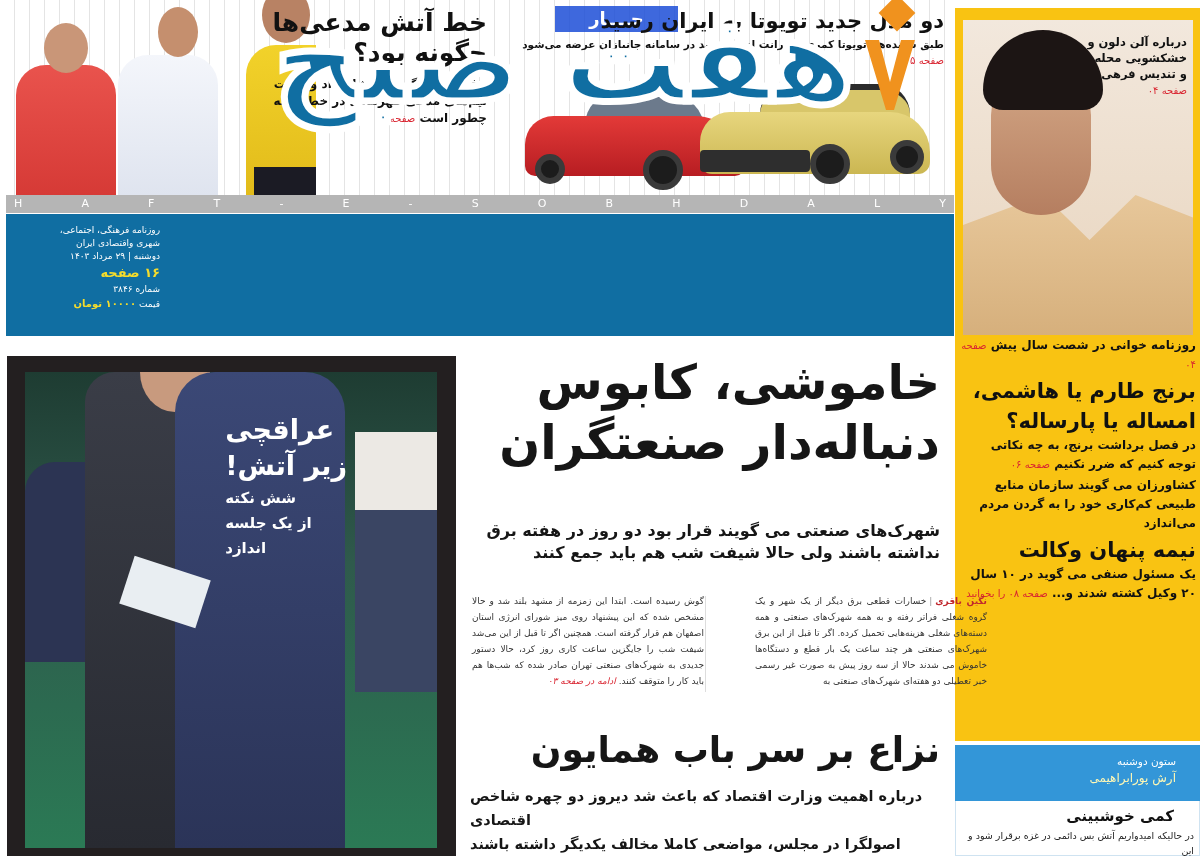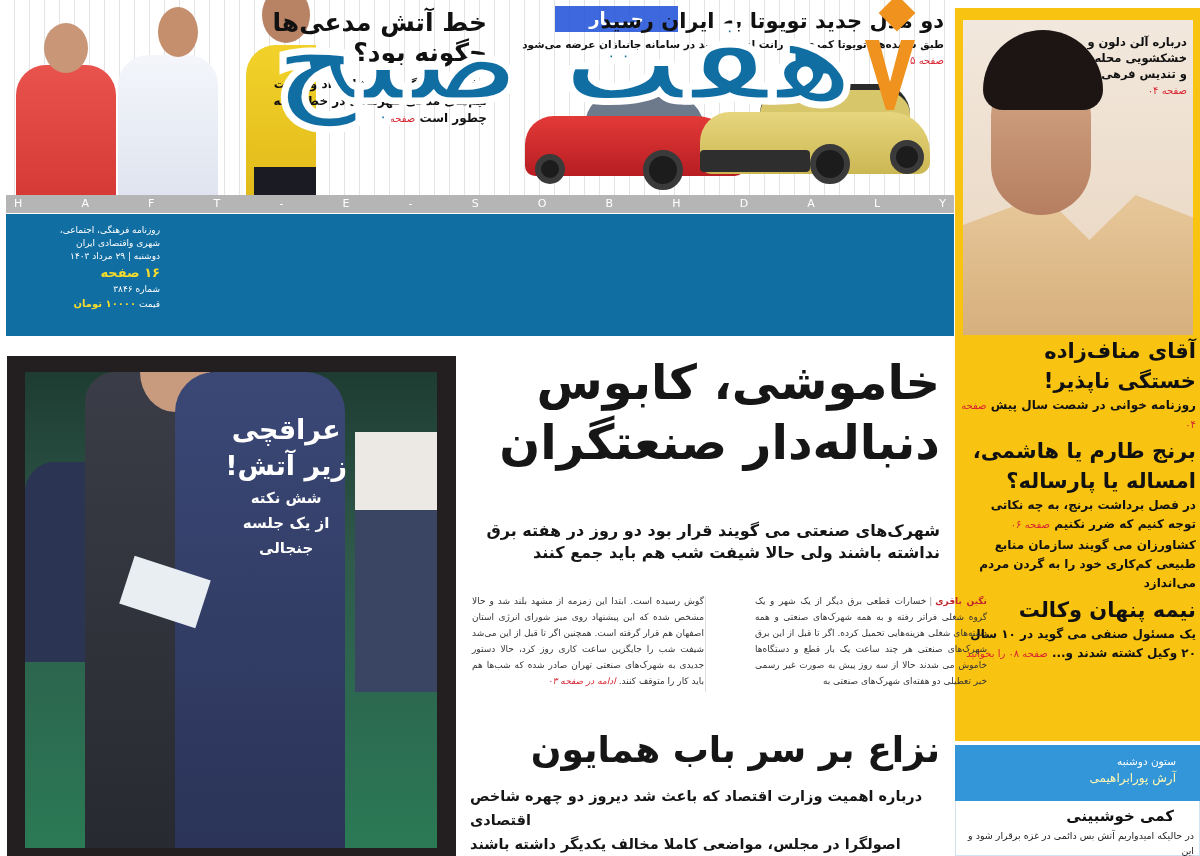--- a/index.html
+++ b/index.html
@@ -88,21 +88,21 @@
 
   
   .araghchi-frame { left: 7px; top: 356px; width: 449px; height: 500px; background: #231f20; }
   .araghchi-photo { left: 25px; top: 372px; width: 412px; height: 476px; overflow: hidden; background: linear-gradient(180deg, #1e3c32 0%, #2f5a4c 40%, #2c6a50 70%, #2b7a55 100%); }
   .fig-left-suit { position:absolute; left: 60px; top: 0px; width: 110px; height: 476px; background: linear-gradient(#3a3d47,#282a31); border-radius: 30px 30px 0 0; }
   .fig-left-head { position:absolute; left: 115px; top: -40px; width: 70px; height: 80px; border-radius: 50%; background: #c89a7e; }
   .fig-right-suit { position:absolute; left: 150px; top: 0px; width: 170px; height: 476px; background: linear-gradient(#3b4876,#2b3458); border-radius: 40px 40px 0 0; }
   .fig-seated { position:absolute; left: 0px; top: 90px; width: 70px; height: 200px; background: #2c3453; border-radius: 30px 10px 0 0; }
   .fig-seated-right { position:absolute; left: 330px; top: 60px; width: 82px; height: 260px; background: linear-gradient(#ece9e4 0 30%, #3a4563 30%); }
   .fig-paper { position:absolute; left: 100px; top: 195px; width: 80px; height: 50px; background: #e9eef2; transform: rotate(18deg); }
-  .araghchi-text { position:absolute; right: 90px; top: 40px; text-align: center; color: #fff; }
+  .araghchi-text { position:absolute; right: 90px; top: 40px; text-align: left; color: #fff; }
   .ar-title { font-weight: bold; font-size: 27px; line-height: 36px; }
   .ar-sub { font-size: 15px; line-height: 21px; font-weight: bold; margin-top: 4px; }
 
   
   .lead-title { left: 470px; top: 352px; width: 470px; text-align: right; font-weight: bold; font-size: 48px; line-height: 60px; color: #161616; }
   .lead-sub { left: 470px; top: 520px; width: 470px; text-align: right; font-weight: bold; font-size: 16px; line-height: 22px; color: #161616; }
   .body-col { top: 593px; width: 232px; text-align: justify; text-align-last: right; font-size: 9px; line-height: 16px; color: #333; }
   .body-col.right { left: 710px; margin-left: 45px; }
   .body-col.left { left: 472px; }
   .byline { color: #c0272d; font-weight: bold; }
@@ -202,21 +202,20 @@
   <div class="delon-text">
     <div class="delon-body">
       <span>درباره آلن دلون و خشکشویی محله و تندیس فرهی</span>
       <span class="page-ref">صفحه ۰۴</span>
     </div>
   </div>
 </div>
 
 <div class="abs yellow-stories">
   <div class="ys-block">
-    <div class="ys-title">آقای مناف‌زاده خستگی ناپذیر!</div>
     <div class="ys-body">
       <span>روزنامه خوانی در شصت سال پیش</span>
       <span class="page-ref">صفحه ۰۴</span>
     </div>
   </div>
   <div class="ys-block">
     <div class="ys-title">برنج طارم یا هاشمی، امساله یا پارساله؟</div>
     <div class="ys-body">
       <span>در فصل برداشت برنج، به چه نکاتی توجه کنیم که ضرر نکنیم</span>
       <span class="page-ref">صفحه ۰۶</span>
@@ -248,21 +247,21 @@
   <div class="fig-seated-right"></div>
   <div class="fig-left-suit"></div>
   <div class="fig-left-head"></div>
   <div class="fig-right-suit"></div>
   <div class="fig-paper"></div>
   <div class="araghchi-text">
     <div class="ar-title">عراقچی</div>
     <div class="ar-title">زیر آتش!</div>
     <div class="ar-sub">شش نکته</div>
     <div class="ar-sub">از یک جلسه</div>
-    <div class="ar-sub">جنجالی</div>
+    <div class="ar-sub">اندازد</div>
   </div>
 </div>
 
 <div class="abs lead-title">
   <div>خاموشی، کابوس</div>
   <div>دنباله‌دار صنعتگران</div>
 </div>
 <div class="abs lead-sub">شهرک‌های صنعتی می گویند قرار بود دو روز در هفته برق نداشته باشند ولی حالا شیفت شب هم باید جمع کنند</div>
 
 <div class="abs col-rule"></div>

